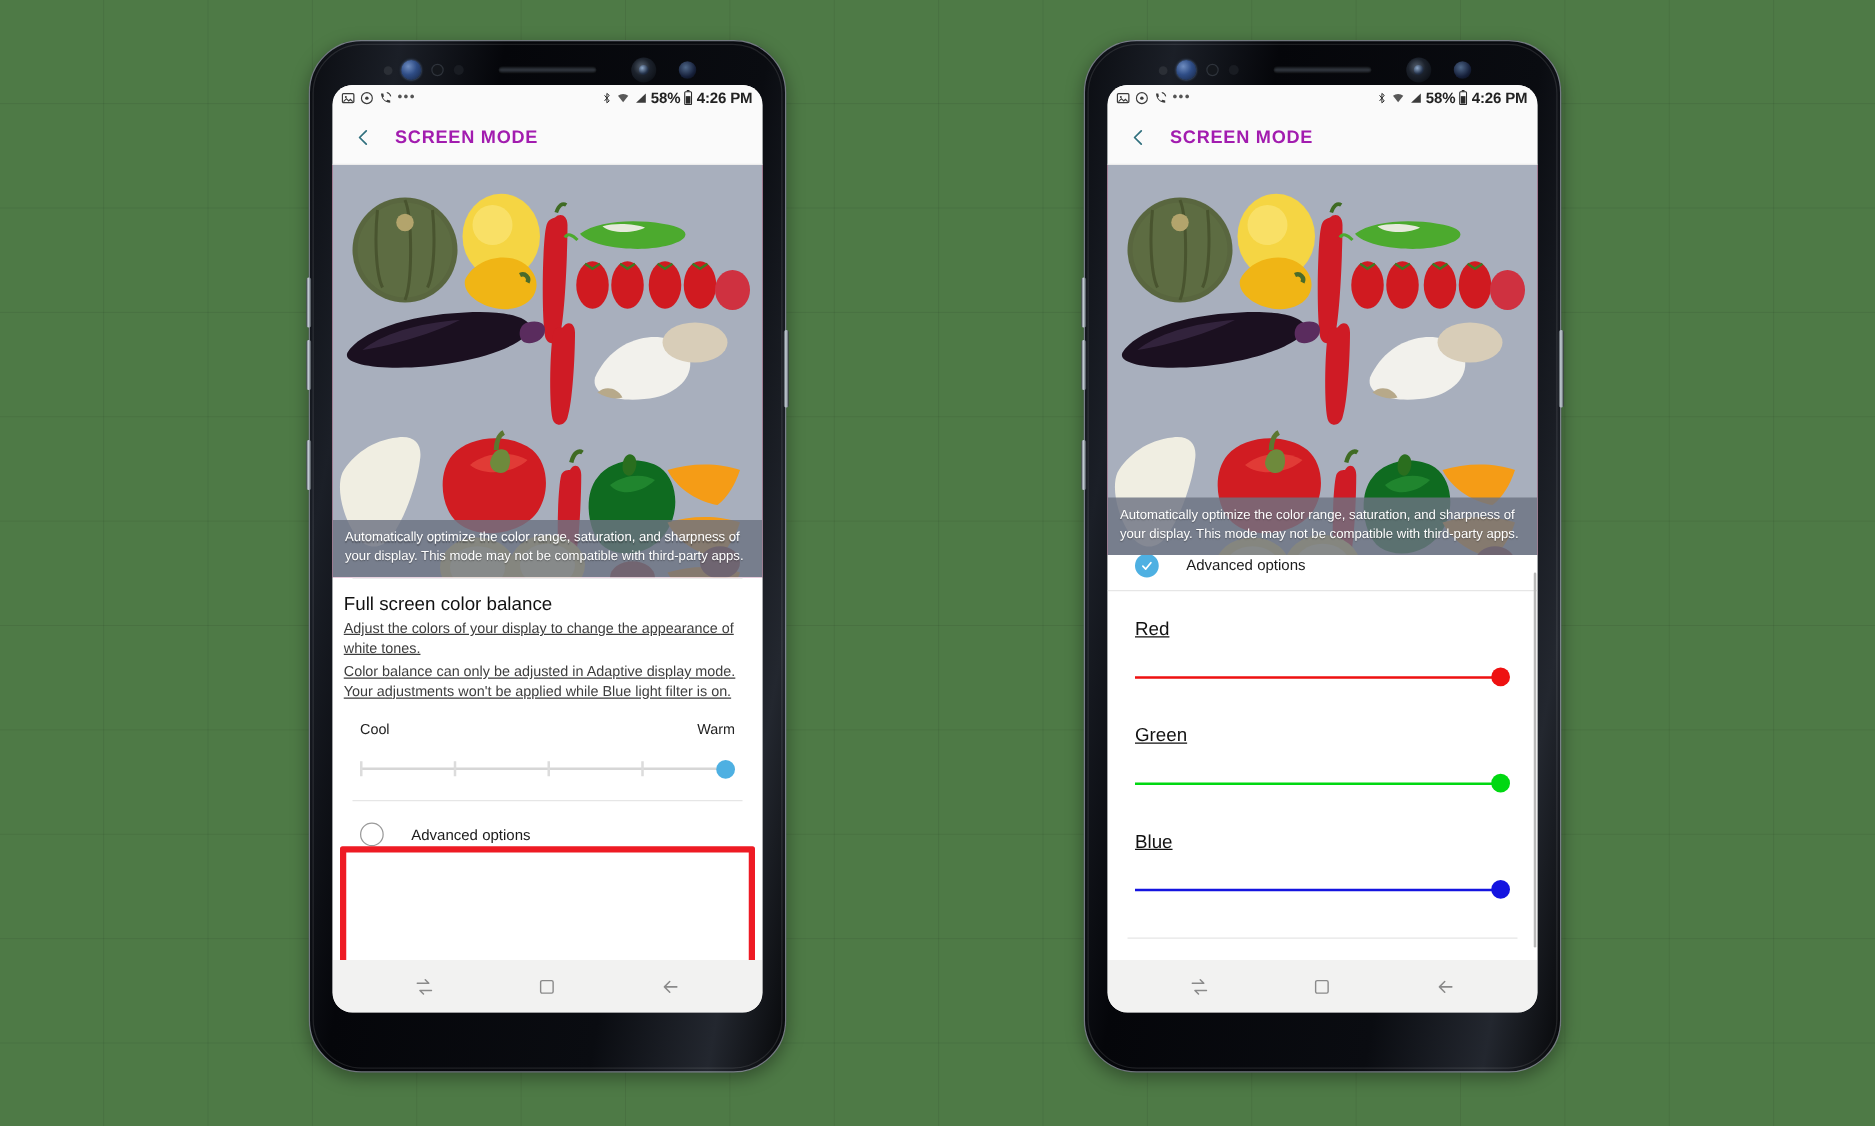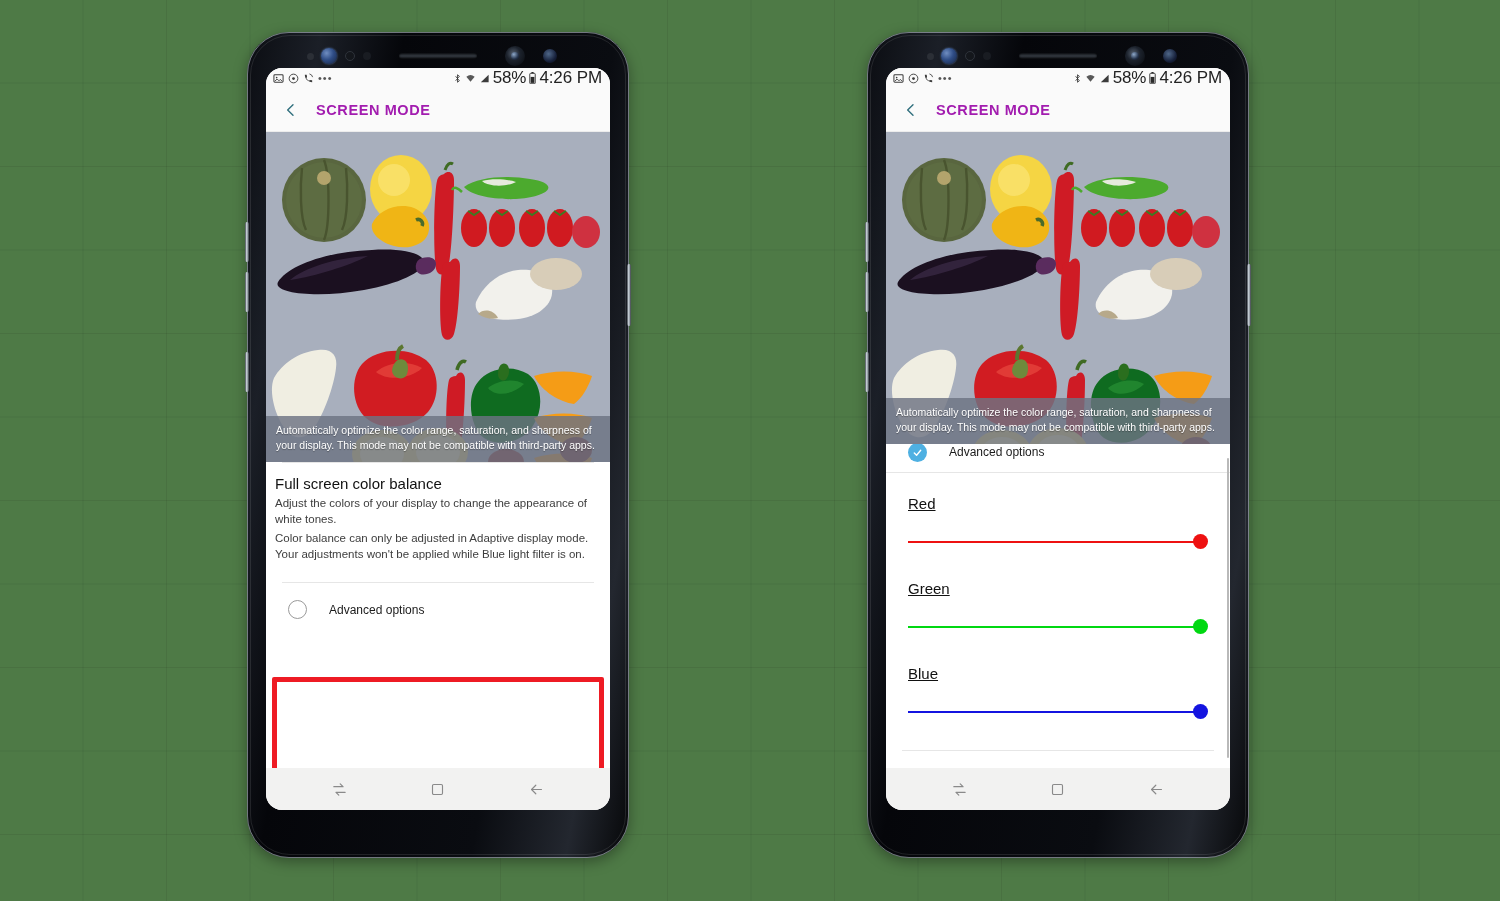--- a/index.html
+++ b/index.html
@@ -96,21 +96,21 @@
   .statusbar {
     height: 20px; flex: 0 0 20px;
     display: flex; align-items: center;
     padding: 0 8px 0 7px;
     background: #fafafa;
     font-size: 11px; color: #2a2a2a;
   }
   .sb-left  { display: flex; align-items: center; gap: 4px; }
   .sb-right { margin-left: auto; display: flex; align-items: center; gap: 3px; }
   .sb-ico { display:inline-flex; align-items:center; justify-content:center; }
-  .sb-text { font-size: 17px; font-weight: 400; letter-spacing: -0.1px; color:#222; }
+  .sb-text { font-size: 12px; font-weight: 700; letter-spacing: -0.1px; color:#222; }
   .sb-dots { font-size: 11px; letter-spacing: 1px; color:#555; line-height: 6px; }
 
   
   .appbar {
     flex: 0 0 44px;
     background: #fafafa;
     display: flex; align-items: center;
     padding-left: 14px;
     border-bottom: 1px solid #ececec;
   }
@@ -162,21 +162,21 @@
   .radio.checked {
     border: none;
     background: #4eb0e2;
     display: flex; align-items: center; justify-content: center;
   }
   .divider { height: 1px; background: #e6e6e6; margin: 0 16px; }
 
   
   .cb-block { padding: 12px 20px 4px 9px; }
   .cb-title { font-size: 15px; color: #111; margin-bottom: 4px; }
-  .cb-desc  { font-size: 11.5px; color: #3d3d3d; line-height: 15.5px; }
+  .cb-desc  { font-size: 11.5px; color: #3d3d3d; line-height: 15.5px; text-decoration: underline; }
   .cb-desc.second { margin-top: 4px; }
 
   
   .highlight-box {
     position: absolute;
     border: 5px solid #ee1b24;
     border-radius: 2px;
     pointer-events: none;
   }
 
@@ -383,20 +383,34 @@
       <div class="divider"></div>
 
       <div class="cb-block">
         <div class="cb-title">Full screen color balance</div>
         <div class="cb-desc">Adjust the colors of your display to change the appearance of white tones.</div>
         <div class="cb-desc second">Color balance can only be adjusted in Adaptive display mode. Your adjustments won't be applied while Blue light filter is on.</div>
       </div>
 
       <div class="highlight-box" style="left:6px; top:215px; width:332px; height:102px;"></div>
 
+      <div class="slider-block">
+        <div class="slider-labels">
+          <span>Cool</span>
+          <span>Warm</span>
+        </div>
+        <div class="tick-slider">
+          <div class="tick-track"></div>
+          <div class="tick" style="left:0%"></div>
+          <div class="tick" style="left:25%"></div>
+          <div class="tick" style="left:50%"></div>
+          <div class="tick" style="left:75%"></div>
+          <div class="tick-thumb" style="right:0"></div>
+        </div>
+      </div>
 
       <div class="divider" style="margin-top:16px"></div>
 
       <div class="opt-row">
         <div class="radio"></div>
         <div class="label">Advanced options</div>
       </div>
     </div>
 
     <div class="navbar">

